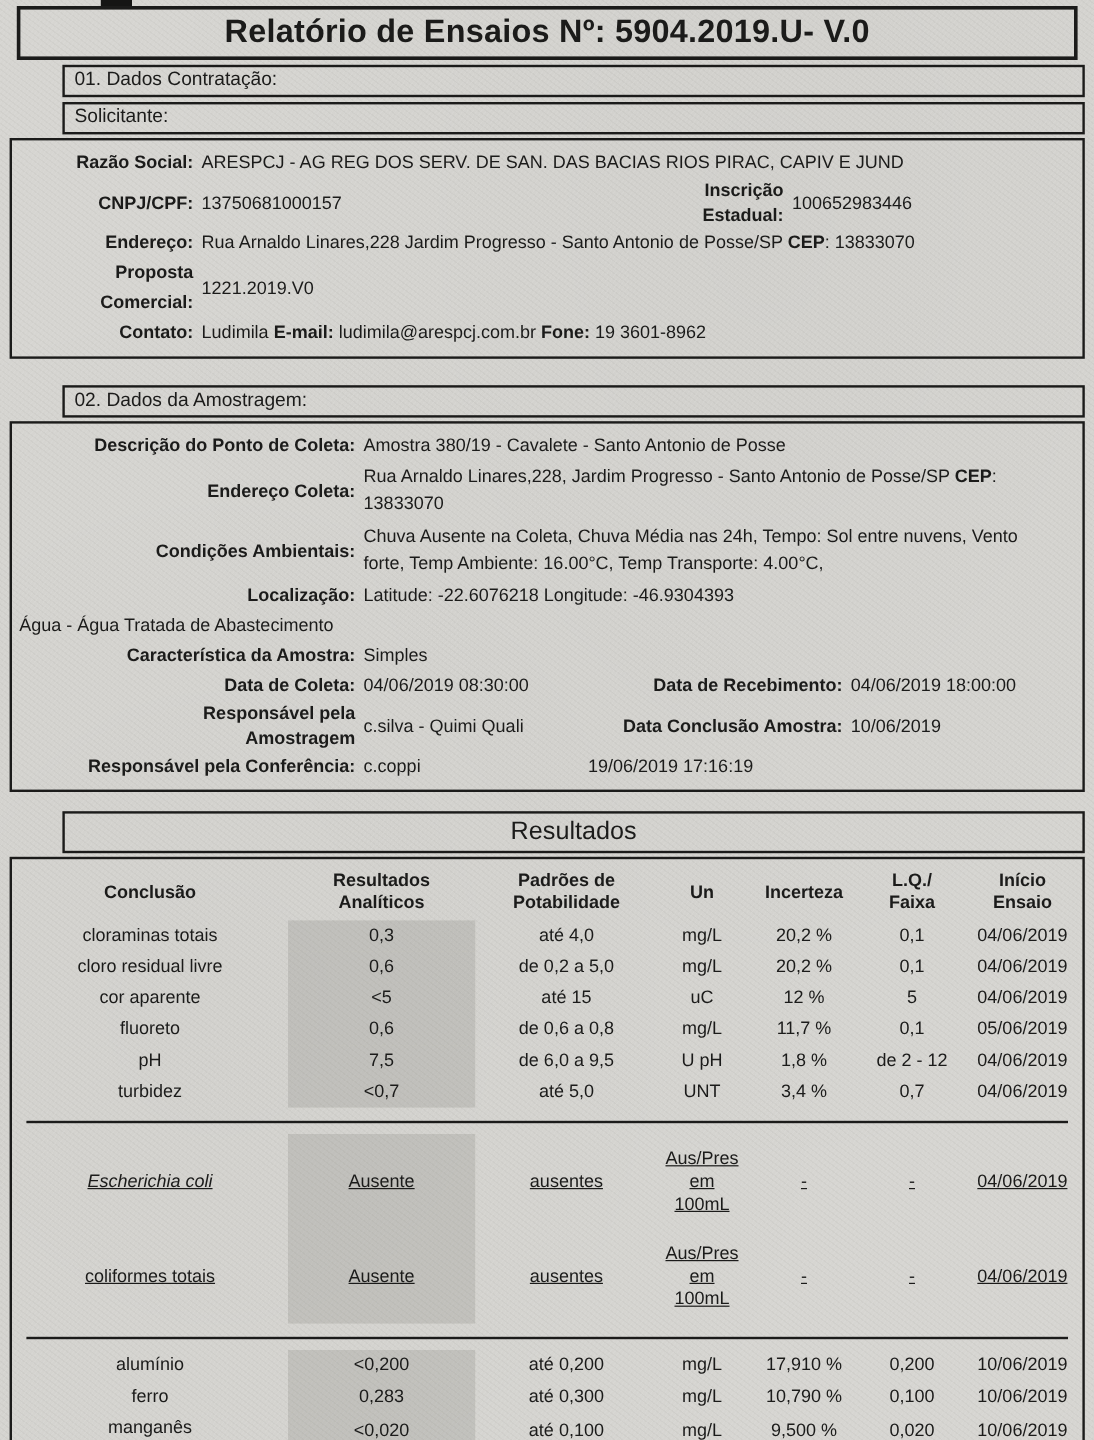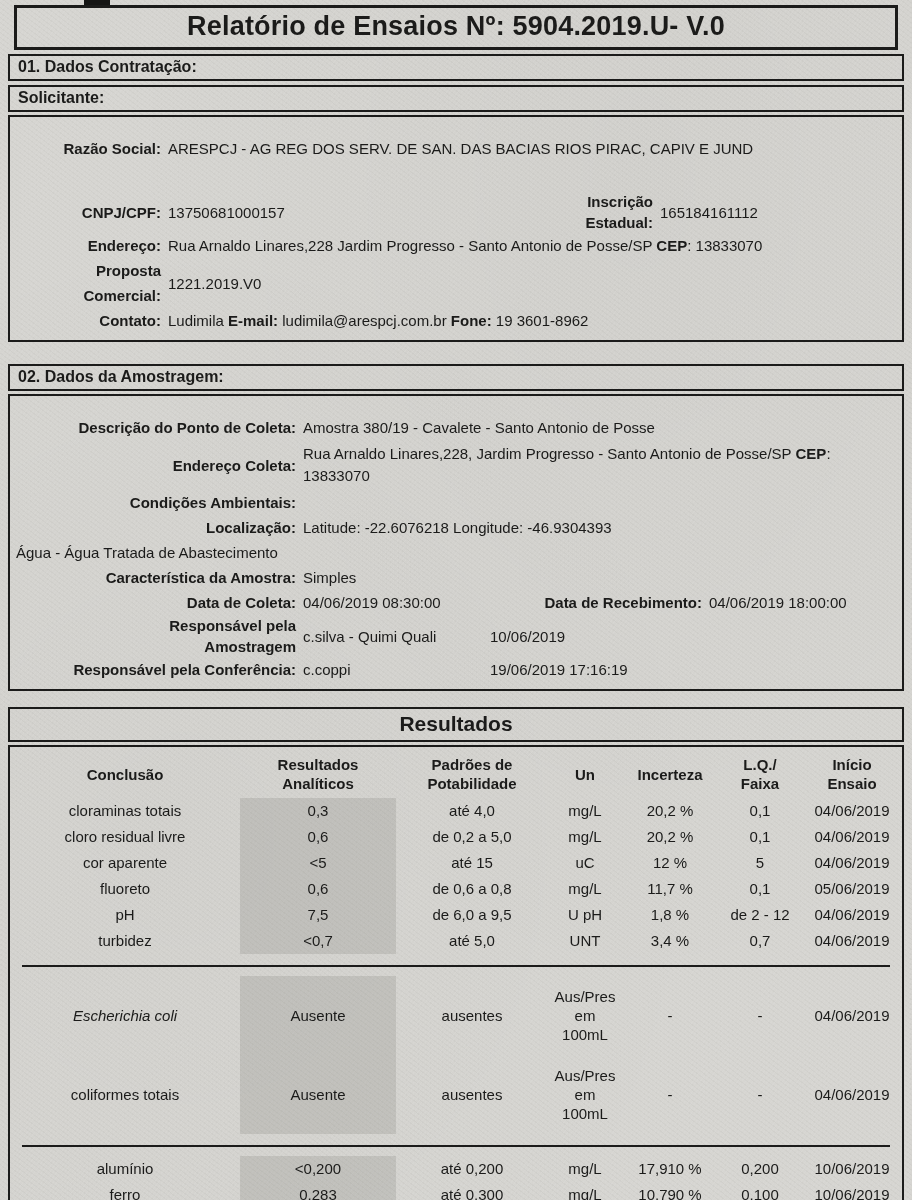--- a/index.html
+++ b/index.html
@@ -20,51 +20,51 @@
   }
   .artifact { position:absolute; left:84px; top:0; width:26px; height:5px; background:#151514; }
 
   .title-box {
     margin:5px 6px 0 6px; border:3px solid #1b1b1a;
     text-align:center; font-weight:bold; font-size:27px;
     padding:3px 0 5px; letter-spacing:0.2px;
   }
   .bar {
     margin-top:4px; border:2px solid #1b1b1a;
-    font-weight:bold; font-size:16px; padding:2px 8px 3px;
+    font-weight:normal; font-size:16px; padding:2px 8px 3px;margin-left:44px;
   }
   .bar.center { text-align:center; font-size:21px; padding:3px 0 4px; }
   .gap-before { margin-top:22px; }
   .results-title { margin-top:16px; }
 
   .box {
     margin-top:3px; border:2px solid #1b1b1a;
-    padding:19px 10px 7px 6px; font-size:15px;
+    padding:6px 10px 7px 6px; font-size:15px;
   }
   .row { display:grid; gap:0 7px; align-items:center; line-height:25px; }
   .g1  { grid-template-columns:145px 1fr; }
-  .g1d { grid-template-columns:145px 282px 196px 1fr;margin-top:30px; }
+  .g1d { grid-template-columns:145px 282px 196px 1fr; }
   .g2  { grid-template-columns:280px 1fr; }
   .g2d { grid-template-columns:280px 180px 212px 1fr; }
   .lbl { font-weight:bold; text-align:right; }
   .pre { white-space:pre-line; }
   .lh22 { line-height:22px; padding:3px 14px 3px 0; }
   .val b, .inlineb { font-weight:bold; }
 
   .results-box { margin-top:3px; border:2px solid #1b1b1a; padding:0; }
   table { width:100%; border-collapse:collapse; table-layout:fixed; font-size:15px; }
   col.c0{width:230px;} col.c1{width:156px;} col.c2{width:152px;}
   col.c3{width:74px;}  col.c4{width:96px;}  col.c5{width:84px;} col.c6{width:100px;}
   th {
     font-weight:bold; text-align:center; vertical-align:middle;
     padding:8px 0 5px; line-height:19px; white-space:pre-line; font-size:15px;
   }
   td { text-align:center; line-height:26px; vertical-align:middle; }
   td.shade { background:rgba(93,92,86,0.16); }
-  tr.tall td { line-height:19px; padding:11px 0; }
+  tr.tall td { line-height:19px; padding:11px 0;text-decoration:underline; }
   td.it { font-style:italic; }
   tr.sep td { padding:11px 0 9px; }
   .hline { border-top:2px solid #1b1b1a; margin:0 12px; }
 </style>
 </head>
 <body>
 
 <div class="page">
   <div class="artifact"></div>
 
@@ -82,21 +82,21 @@
   <div class="box">
     <div class="row g1">
       <span class="lbl">Razão Social:</span>
       <span class="val">ARESPCJ - AG REG DOS SERV. DE SAN. DAS BACIAS RIOS PIRAC, CAPIV E JUND</span>
     </div>
     <div class="row g1d">
       <span class="lbl">CNPJ/CPF:</span>
       <span class="val">13750681000157</span>
       <span class="lbl pre" style="line-height:21px;">Inscrição
 Estadual:</span>
-      <span class="val">165184161112</span>
+      <span class="val">100652983446</span>
     </div>
     <div class="row g1">
       <span class="lbl">Endereço:</span>
       <span class="val"><span>Rua Arnaldo Linares,228 Jardim Progresso - Santo Antonio de Posse/SP </span><b>CEP</b><span>: 13833070</span></span>
     </div>
     <div class="row g1">
       <span class="lbl">Proposta Comercial:</span>
       <span class="val">1221.2019.V0</span>
     </div>
     <div class="row g1">
@@ -113,20 +113,21 @@
     <div class="row g2">
       <span class="lbl">Descrição do Ponto de Coleta:</span>
       <span class="val">Amostra 380/19 - Cavalete - Santo Antonio de Posse</span>
     </div>
     <div class="row g2">
       <span class="lbl">Endereço Coleta:</span>
       <span class="val lh22"><span>Rua Arnaldo Linares,228, Jardim Progresso - Santo Antonio de Posse/SP </span><b>CEP</b><span>: 13833070</span></span>
     </div>
     <div class="row g2">
       <span class="lbl">Condições Ambientais:</span>
+      <span class="val lh22">Chuva Ausente na Coleta, Chuva Média nas 24h, Tempo: Sol entre nuvens, Vento forte, Temp Ambiente: 16.00°C, Temp Transporte: 4.00°C,</span>
     </div>
     <div class="row g2">
       <span class="lbl">Localização:</span>
       <span class="val">Latitude: -22.6076218 Longitude: -46.9304393</span>
     </div>
     <div class="row g2">
       <span class="val">Água - Água Tratada de Abastecimento</span>
     </div>
     <div class="row g2">
       <span class="lbl">Característica da Amostra:</span>
@@ -135,20 +136,21 @@
     <div class="row g2d">
       <span class="lbl">Data de Coleta:</span>
       <span class="val">04/06/2019 08:30:00</span>
       <span class="lbl">Data de Recebimento:</span>
       <span class="val">04/06/2019 18:00:00</span>
     </div>
     <div class="row g2d">
       <span class="lbl pre" style="line-height:21px;">Responsável pela
 Amostragem</span>
       <span class="val">c.silva - Quimi Quali</span>
+      <span class="lbl">Data Conclusão Amostra:</span>
       <span class="val">10/06/2019</span>
     </div>
     <div class="row g2d">
       <span class="lbl">Responsável pela Conferência:</span>
       <span class="val">c.coppi</span>
       <span class="val">19/06/2019 17:16:19</span>
     </div>
   </div>
 
   <div class="bar center results-title">

